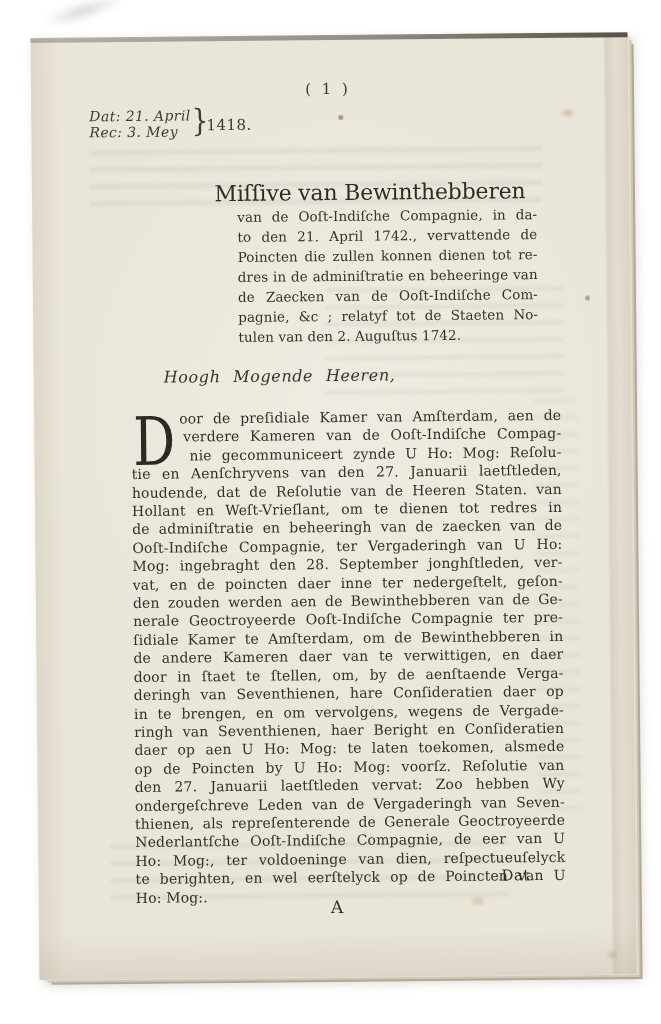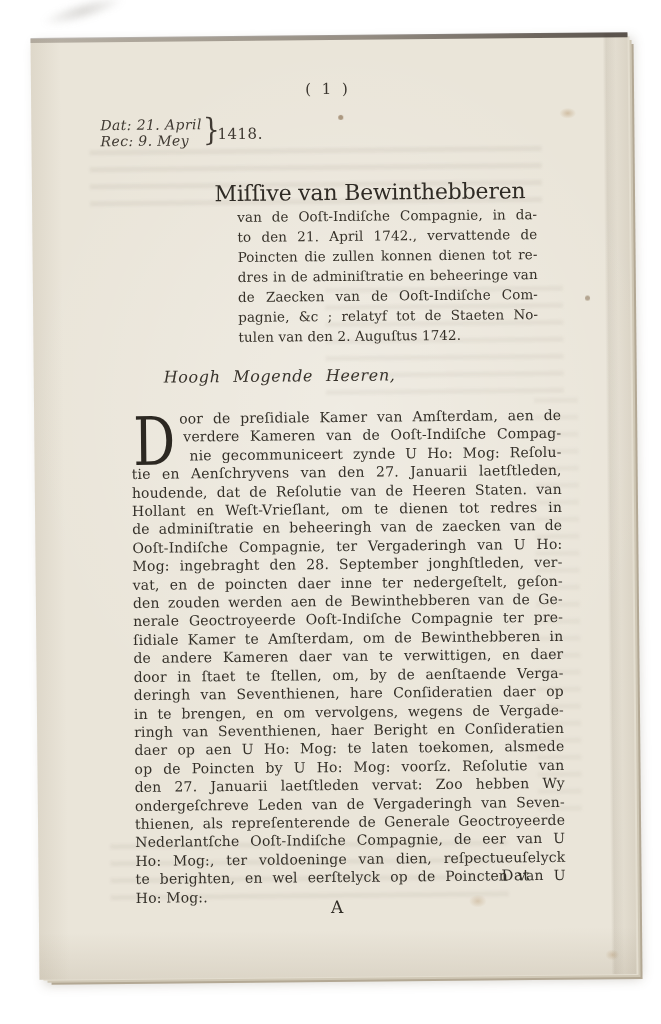--- a/index.html
+++ b/index.html
@@ -57,21 +57,21 @@
   .stain.s2{left:307px;top:79px;width:5px;height:5px;background:rgba(118,88,52,.55);filter:blur(.5px);}
   .stain.s3{left:430px;top:860px;width:18px;height:13px;background:radial-gradient(ellipse, rgba(168,128,78,.30), transparent 70%);}
   .stain.s4{left:566px;top:916px;width:14px;height:11px;background:radial-gradient(ellipse, rgba(160,120,70,.28), transparent 70%);}
   .stain.s5{left:552px;top:262px;width:5px;height:5px;background:rgba(112,86,55,.45);filter:blur(.4px);}
 
   .pagenum{
     position:absolute;left:0;top:44px;width:594px;text-align:center;
     font-size:15px;letter-spacing:3px;color:#3b362f;
   }
 
-  .dateblock{position:absolute;left:58px;top:80px;color:#3f3932;margin-left:11px;}
+  .dateblock{position:absolute;left:58px;top:71px;color:#3f3932;}
   .daterow{font-style:italic;font-size:14px;line-height:15.5px;white-space:nowrap;letter-spacing:.4px;}
   .brace{position:absolute;left:101px;top:-6px;font-size:31px;font-weight:400;transform:scaleX(.85);}
   .year{position:absolute;left:117px;top:8px;font-size:15px;letter-spacing:.5px;white-space:nowrap;}
 
   .title{
     position:absolute;left:173px;top:144px;margin:0;width:330px;
     font-size:22px;font-weight:400;letter-spacing:-.2px;white-space:nowrap;
     color:#2f2b25;text-align:center;
   }
 
@@ -122,21 +122,21 @@
     <div class="stain s1"></div>
     <div class="stain s2"></div>
     <div class="stain s3"></div>
     <div class="stain s4"></div>
     <div class="stain s5"></div>
 
     <div class="pagenum">( 1 )</div>
 
     <div class="dateblock">
       <div class="daterow">Dat: 21. April</div>
-      <div class="daterow">Rec: 9. Mey</div>
+      <div class="daterow">Rec: 3. Mey</div>
       <span class="brace">}</span>
       <span class="year">1418.</span>
     </div>
 
     <h1 class="title">Miſſive van Bewinthebberen</h1>
 
     <div class="subtitle">
         <div class="sub-line">van de Ooſt-Indiſche Compagnie, in da-</div>
         <div class="sub-line">to den 21. April 1742., vervattende de</div>
         <div class="sub-line">Poincten die zullen konnen dienen tot re-</div>

